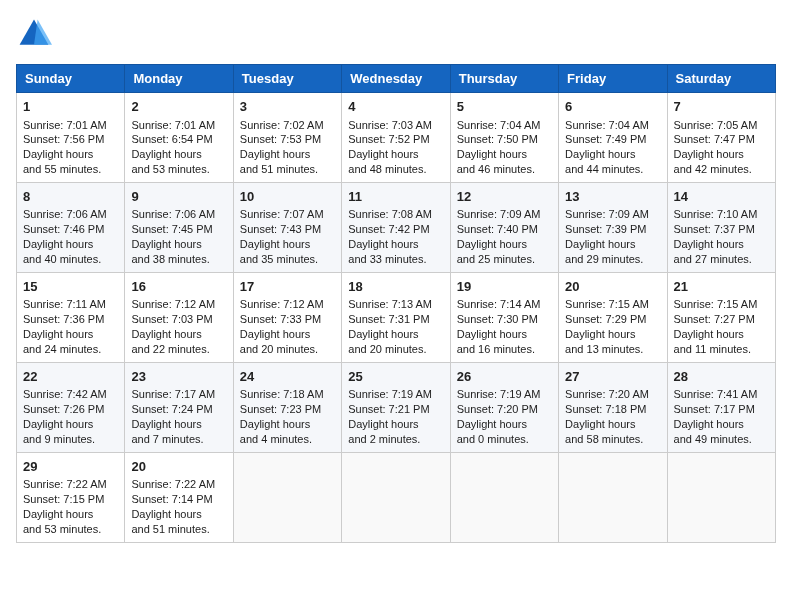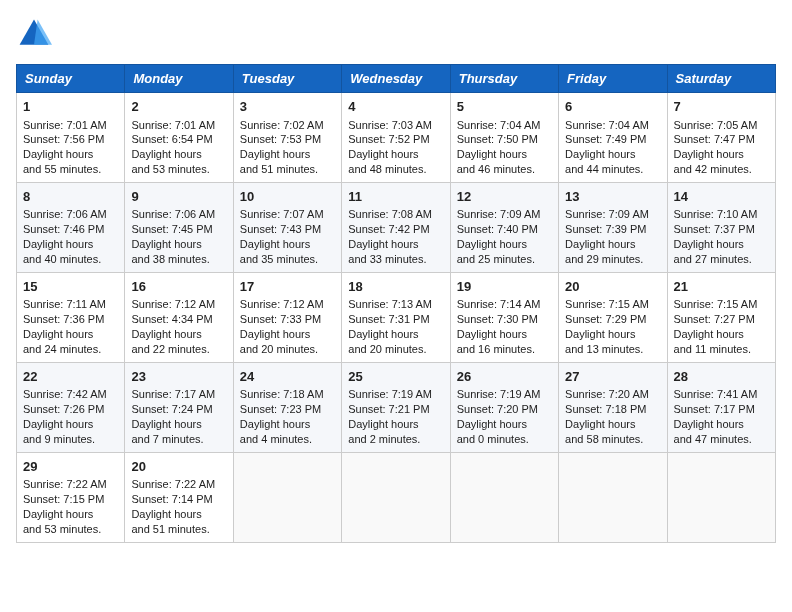--- a/index.html
+++ b/index.html
@@ -49,21 +49,20 @@
       font-size: 11px;
     }
     thead tr th {
       background-color: #1565c0;
       color: #fff;
       font-weight: bold;
       font-size: 13px;
       padding: 6px 8px;
       text-align: left;
       border: 1px solid #1254a0;
-      font-style: italic;
     }
     tbody tr td {
       border: 1px solid #ccc;
       vertical-align: top;
       padding: 5px 6px;
       height: 80px;
       background: #fff;
       color: #222;
       line-height: 1.35;
     }
@@ -127,35 +126,35 @@
         <td><span class="day-number">8</span><span>Sunrise: 7:06 AM</span><br><span>Sunset: 7:46 PM</span><br><span>Daylight hours</span><br><span>and 40 minutes.</span></td>
         <td><span class="day-number">9</span><span>Sunrise: 7:06 AM</span><br><span>Sunset: 7:45 PM</span><br><span>Daylight hours</span><br><span>and 38 minutes.</span></td>
         <td><span class="day-number">10</span><span>Sunrise: 7:07 AM</span><br><span>Sunset: 7:43 PM</span><br><span>Daylight hours</span><br><span>and 35 minutes.</span></td>
         <td><span class="day-number">11</span><span>Sunrise: 7:08 AM</span><br><span>Sunset: 7:42 PM</span><br><span>Daylight hours</span><br><span>and 33 minutes.</span></td>
         <td><span class="day-number">12</span><span>Sunrise: 7:09 AM</span><br><span>Sunset: 7:40 PM</span><br><span>Daylight hours</span><br><span>and 25 minutes.</span></td>
         <td><span class="day-number">13</span><span>Sunrise: 7:09 AM</span><br><span>Sunset: 7:39 PM</span><br><span>Daylight hours</span><br><span>and 29 minutes.</span></td>
         <td><span class="day-number">14</span><span>Sunrise: 7:10 AM</span><br><span>Sunset: 7:37 PM</span><br><span>Daylight hours</span><br><span>and 27 minutes.</span></td>
       </tr>
       <tr>
         <td><span class="day-number">15</span><span>Sunrise: 7:11 AM</span><br><span>Sunset: 7:36 PM</span><br><span>Daylight hours</span><br><span>and 24 minutes.</span></td>
-        <td><span class="day-number">16</span><span>Sunrise: 7:12 AM</span><br><span>Sunset: 4:34 PM</span><br><span>Daylight hours</span><br><span>and 22 minutes.</span></td>
+        <td><span class="day-number">16</span><span>Sunrise: 7:12 AM</span><br><span>Sunset: 7:03 PM</span><br><span>Daylight hours</span><br><span>and 22 minutes.</span></td>
         <td><span class="day-number">17</span><span>Sunrise: 7:12 AM</span><br><span>Sunset: 7:33 PM</span><br><span>Daylight hours</span><br><span>and 20 minutes.</span></td>
         <td><span class="day-number">18</span><span>Sunrise: 7:13 AM</span><br><span>Sunset: 7:31 PM</span><br><span>Daylight hours</span><br><span>and 20 minutes.</span></td>
         <td><span class="day-number">19</span><span>Sunrise: 7:14 AM</span><br><span>Sunset: 7:30 PM</span><br><span>Daylight hours</span><br><span>and 16 minutes.</span></td>
         <td><span class="day-number">20</span><span>Sunrise: 7:15 AM</span><br><span>Sunset: 7:29 PM</span><br><span>Daylight hours</span><br><span>and 13 minutes.</span></td>
         <td><span class="day-number">21</span><span>Sunrise: 7:15 AM</span><br><span>Sunset: 7:27 PM</span><br><span>Daylight hours</span><br><span>and 11 minutes.</span></td>
       </tr>
       <tr>
         <td><span class="day-number">22</span><span>Sunrise: 7:42 AM</span><br><span>Sunset: 7:26 PM</span><br><span>Daylight hours</span><br><span>and 9 minutes.</span></td>
         <td><span class="day-number">23</span><span>Sunrise: 7:17 AM</span><br><span>Sunset: 7:24 PM</span><br><span>Daylight hours</span><br><span>and 7 minutes.</span></td>
         <td><span class="day-number">24</span><span>Sunrise: 7:18 AM</span><br><span>Sunset: 7:23 PM</span><br><span>Daylight hours</span><br><span>and 4 minutes.</span></td>
         <td><span class="day-number">25</span><span>Sunrise: 7:19 AM</span><br><span>Sunset: 7:21 PM</span><br><span>Daylight hours</span><br><span>and 2 minutes.</span></td>
         <td><span class="day-number">26</span><span>Sunrise: 7:19 AM</span><br><span>Sunset: 7:20 PM</span><br><span>Daylight hours</span><br><span>and 0 minutes.</span></td>
         <td><span class="day-number">27</span><span>Sunrise: 7:20 AM</span><br><span>Sunset: 7:18 PM</span><br><span>Daylight hours</span><br><span>and 58 minutes.</span></td>
-        <td><span class="day-number">28</span><span>Sunrise: 7:41 AM</span><br><span>Sunset: 7:17 PM</span><br><span>Daylight hours</span><br><span>and 47 minutes.</span></td>
+        <td><span class="day-number">28</span><span>Sunrise: 7:41 AM</span><br><span>Sunset: 7:17 PM</span><br><span>Daylight hours</span><br><span>and 49 minutes.</span></td>
       </tr>
       <tr>
         <td><span class="day-number">29</span><span>Sunrise: 7:22 AM</span><br><span>Sunset: 7:15 PM</span><br><span>Daylight hours</span><br><span>and 53 minutes.</span></td>
         <td><span class="day-number">20</span><span>Sunrise: 7:22 AM</span><br><span>Sunset: 7:14 PM</span><br><span>Daylight hours</span><br><span>and 51 minutes.</span></td>
         <td class="empty-cell"></td>
         <td class="empty-cell"></td>
         <td class="empty-cell"></td>
         <td class="empty-cell"></td>
         <td class="empty-cell"></td>
       </tr>

